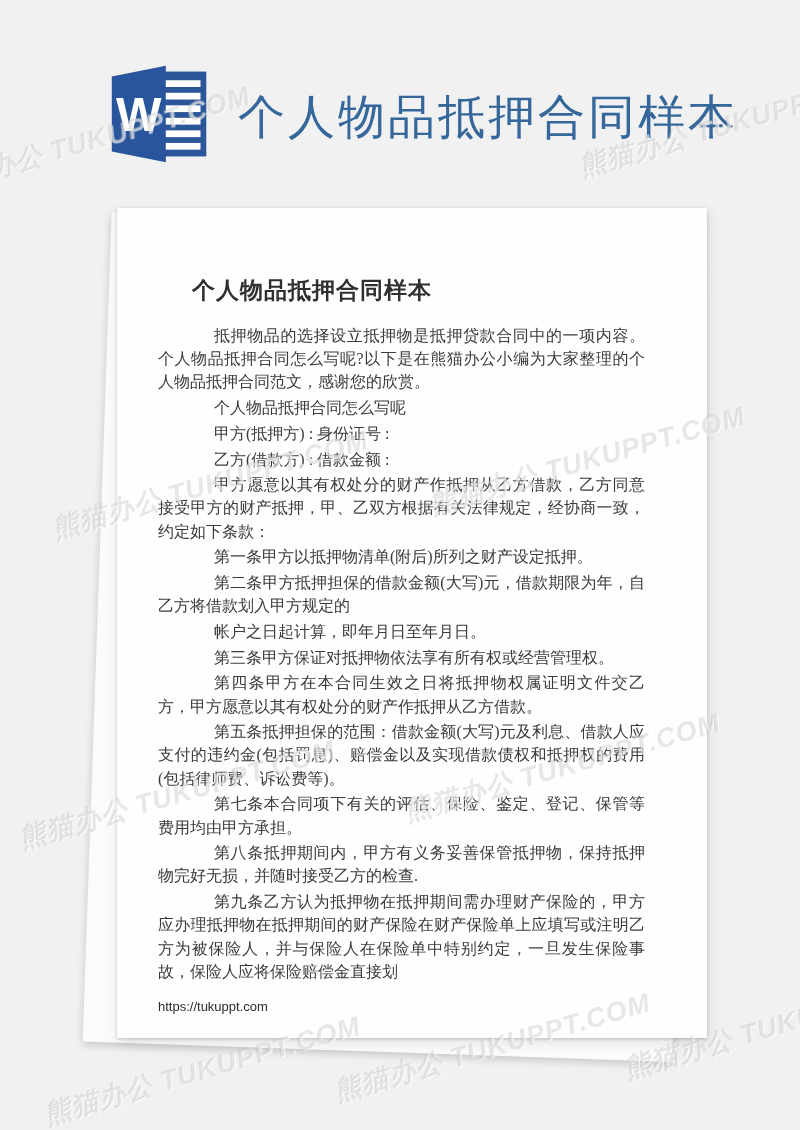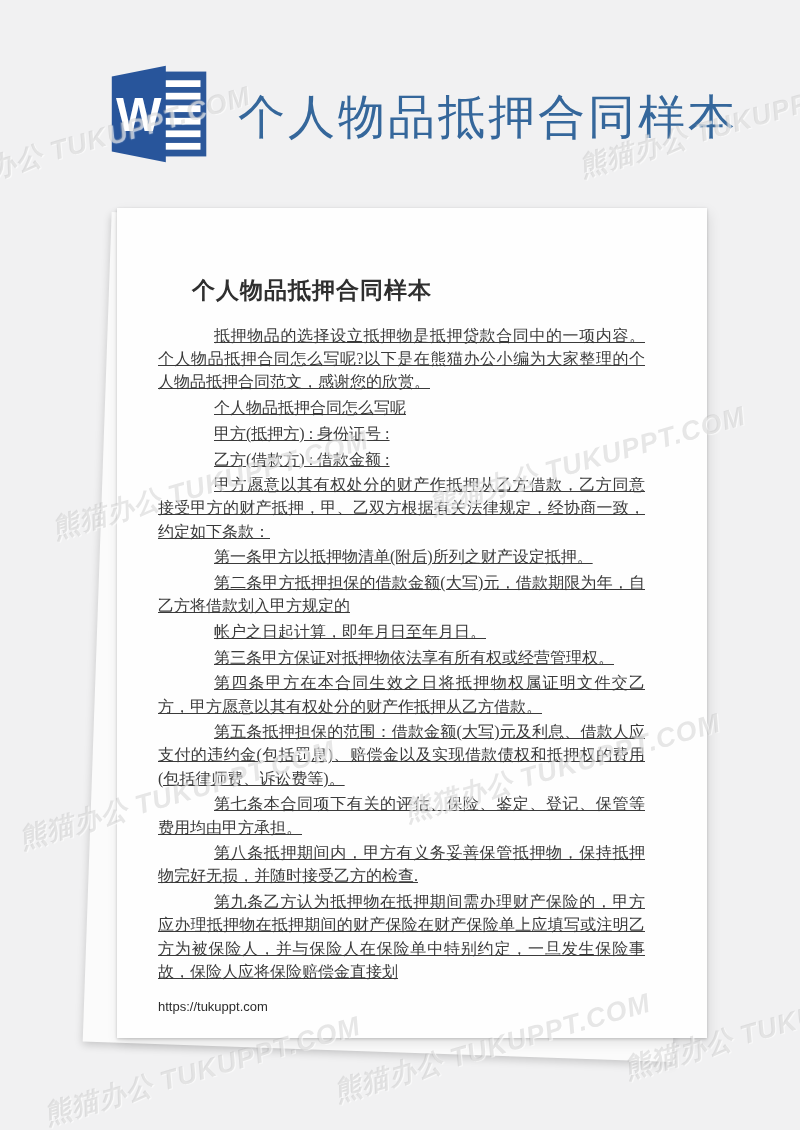--- a/index.html
+++ b/index.html
@@ -40,21 +40,21 @@
   .doc-heading{
     margin:0 0 18px 34px;
     font-family:"Liberation Serif","DejaVu Serif",serif;
     font-size:23px;line-height:30px;font-weight:bold;color:#2f2f2f;
     letter-spacing:1px;
   }
   .doc-body p{
     margin:0 0 2.5px 0;
     font-family:"Liberation Serif","DejaVu Serif",serif;
     font-size:16px;line-height:23.2px;color:#3a3a3a;
-    text-indent:3.5em;text-align:justify;text-decoration:underline;
+    text-indent:3.5em;text-align:justify;
   }
   .doc-footer{
     position:absolute;left:41px;bottom:24px;
     font-size:13px;color:#2b2b2b;
     font-family:"Liberation Sans","DejaVu Sans",sans-serif;
   }
 
   
   .watermark-layer{position:absolute;inset:0;pointer-events:none;z-index:50;}
   .wm{

